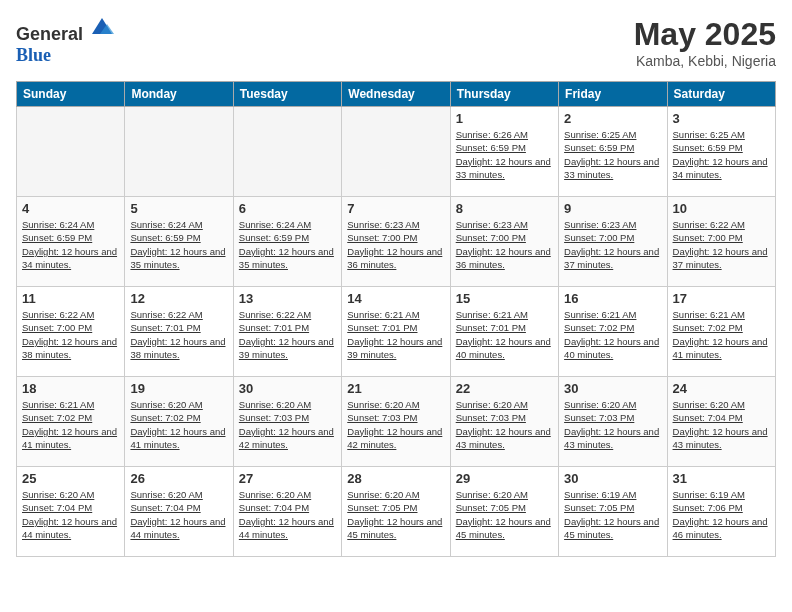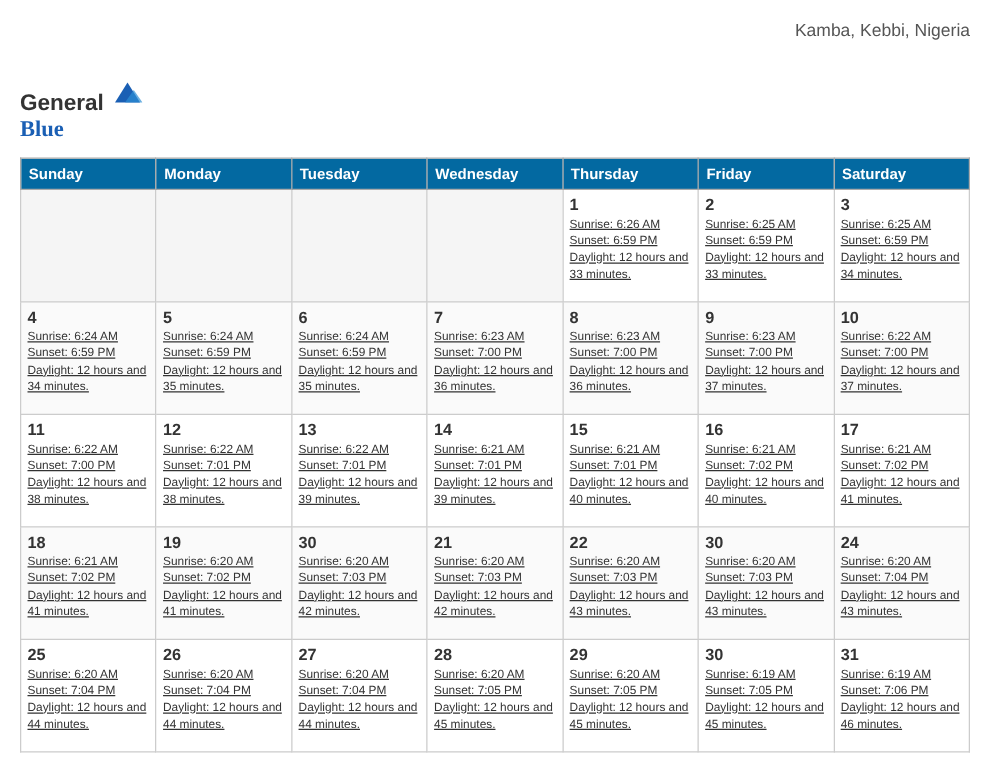--- a/index.html
+++ b/index.html
@@ -12,21 +12,20 @@
     }
     .header {
       display: flex;
       justify-content: space-between;
       align-items: flex-start;
       margin-bottom: 12px;
     }
     .logo {
       display: flex;
       align-items: center;
-      margin-top: 48px;
     }
     .logo-text-general {
       font-size: 18px;
       font-weight: bold;
       color: #333;
     }
     .logo-text-blue {
       font-size: 18px;
       font-weight: bold;
       color: #1a5fb4;
@@ -100,20 +99,21 @@
       <span class="logo-text-general">General</span>
       <svg class="logo-icon" viewBox="0 0 24 24" fill="none">
         <polygon points="12,2 22,18 2,18" fill="#1a5fb4"></polygon>
         <polygon points="17,8 24,18 10,18" fill="#2d8fd4" opacity="0.7"></polygon>
       </svg>
       <br>
       <span class="logo-text-blue">Blue</span>
     </div>
   </div>
   <div class="title-block">
+    <div class="month-year">May 2025</div>
     <div class="location">Kamba, Kebbi, Nigeria</div>
   </div>
 </div>
 
 <table>
   <thead>
     <tr>
     <th>Sunday</th>
         <th>Monday</th>
         <th>Tuesday</th>

